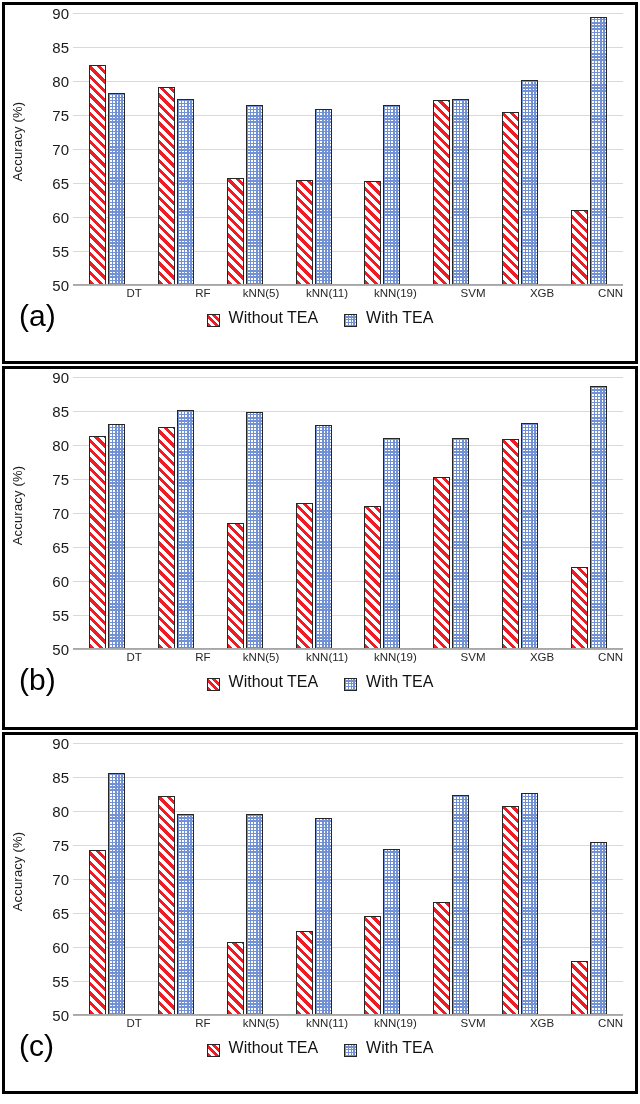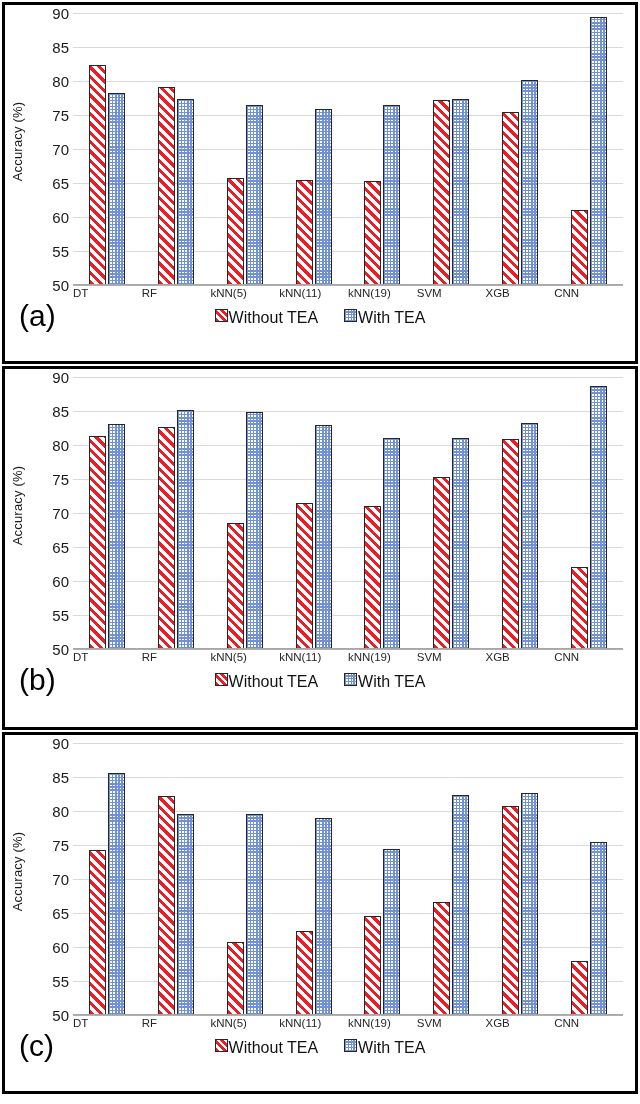--- a/index.html
+++ b/index.html
@@ -121,21 +121,21 @@
   }
   .xticks {
     position: absolute;
     left: 68px;
     right: 12px;
     top: 282px;
     display: flex;
   }
   .xtick {
     flex: 1 1 0;
-    text-align: left;
+    text-align: right;
     font-size: 11.5px;
     color: #262626;
   }
   .panel-footer {
     position: relative;
     height: 62px;
   }
   .panel-tag {
     position: absolute;
     left: 14px;
@@ -149,22 +149,22 @@
     position: absolute;
     left: 0; right: 0;
     top: 12px;
     display: flex;
     justify-content: center;
     align-items: center;
     gap: 26px;
   }
   .legend-item {
     display: flex;
-    align-items: flex-start;
-    gap: 1px;
+    align-items: flex-end;
+    gap: 9px;
   }
   .legend-swatch {
     width: 13px; height: 13px;
     border: 1.4px solid #262626;
     display: inline-block;
   }
   .legend-swatch.without {
     background-color: #ffffff;
     background-image: repeating-linear-gradient(
       45deg, #ee1c25 0px, #ee1c25 2.6px, #ffffff 2.6px, #ffffff 5.2px);

